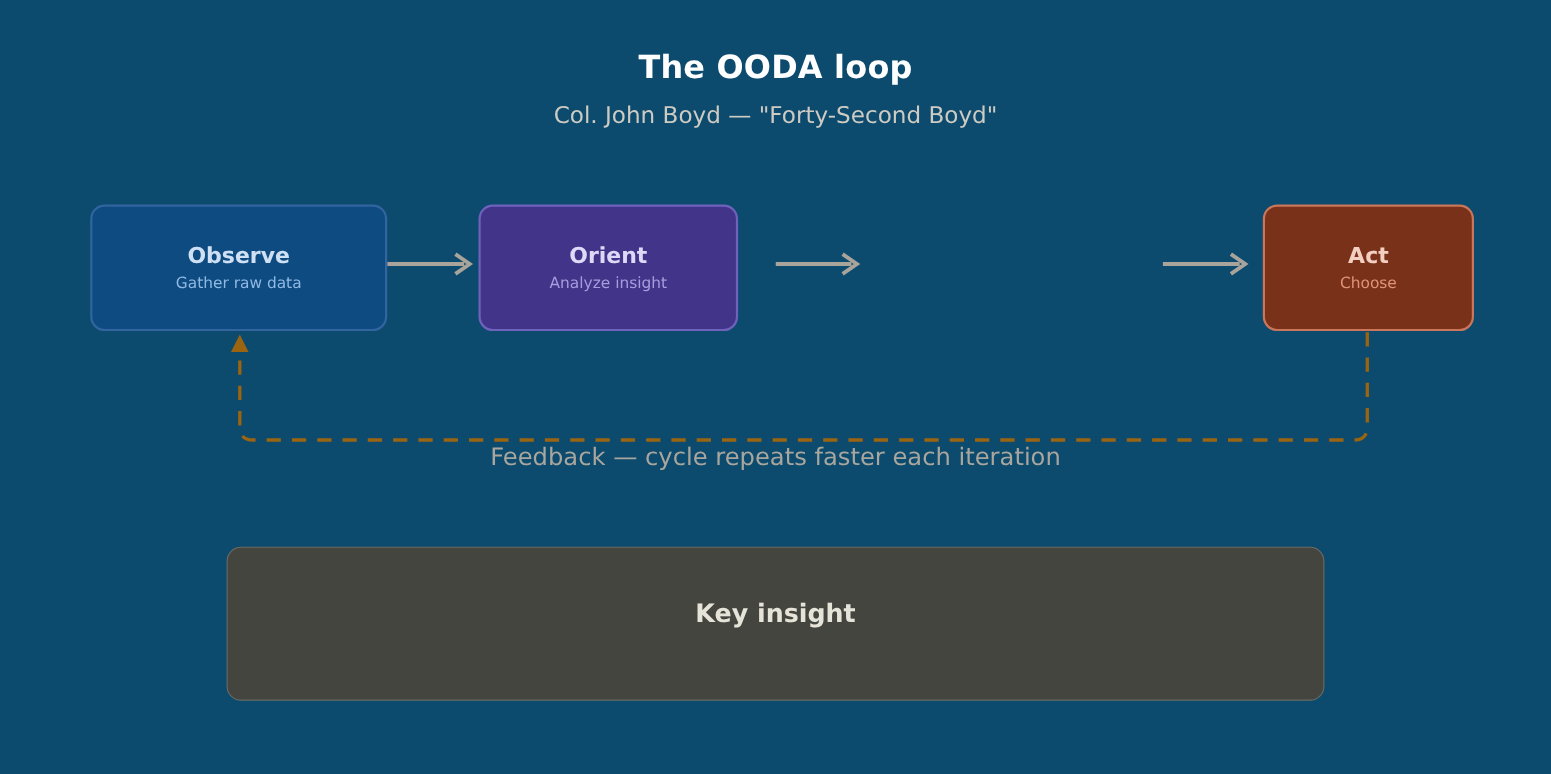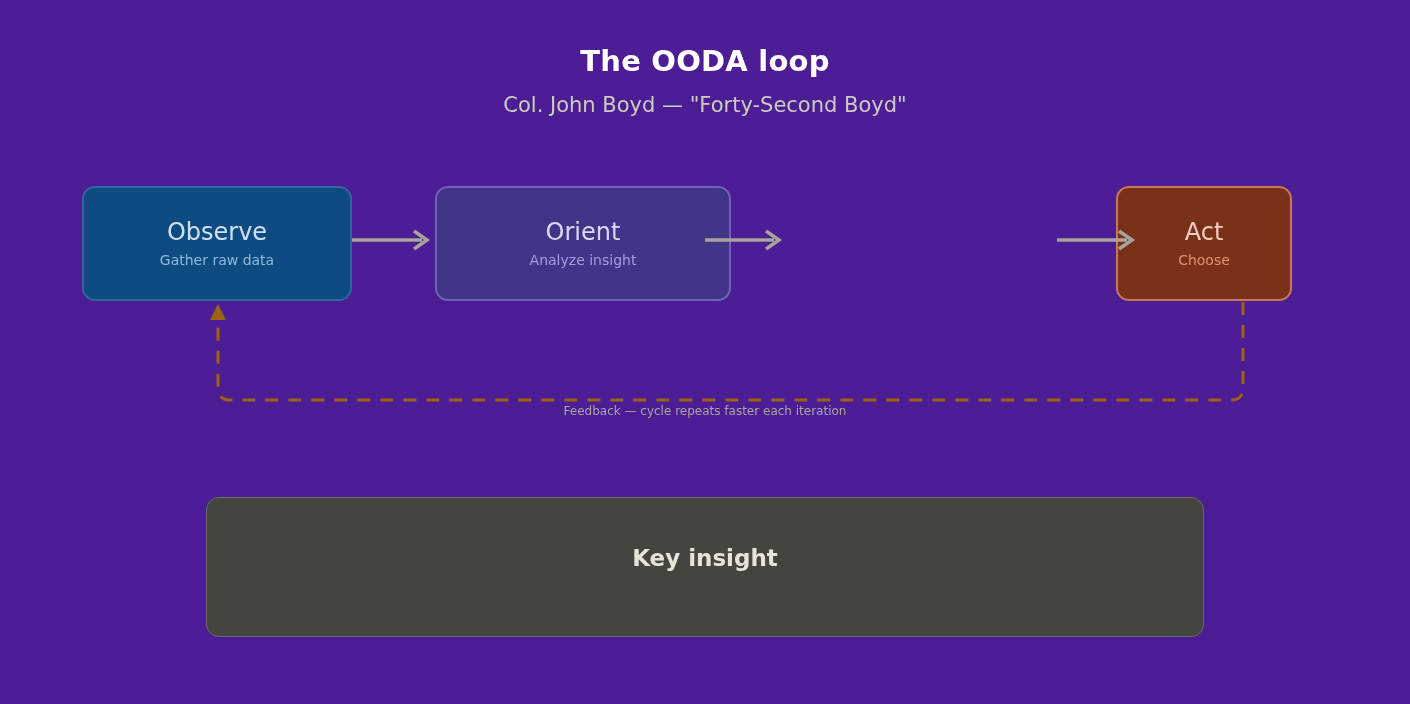--- a/index.html
+++ b/index.html
@@ -12,21 +12,21 @@
     height: 704px;
     overflow: hidden;
     font-family: "DejaVu Sans", sans-serif;
     position: relative;
   }
 
   #stage {
     position: relative;
     width: 1410px;
     height: 704px;
-    background: #4c1d95;
+    background: #0c4a6e;
   }
 
   
   .title {
     position: absolute;
     left: 0;
     top: 44px;
     width: 1410px;
     text-align: center;
     font-size: 29px;
@@ -52,61 +52,61 @@
     height: 115px;
     border-radius: 13px;
     box-sizing: border-box;
     border: 2px solid transparent;
     display: flex;
     flex-direction: column;
     align-items: center;
     justify-content: center;
   }
   .stage-label {
-    font-size: 24px;
-    font-weight: normal;
+    font-size: 20px;
+    font-weight: bold;
     line-height: 1.15;
     margin-bottom: 6px;
   }
   .stage-sub {
     font-size: 14px;
     font-weight: normal;
     line-height: 1.15;
   }
 
   #box-observe {
     left: 82px;
     width: 270px;
     background: #0e4b80;
     border-color: #3264a0;
   }
   #box-observe .stage-label { color: #cfe0f5; }
   #box-observe .stage-sub   { color: #8fb9e3; }
 
   #box-orient {
     left: 435px;
-    width: 296px;
+    width: 236px;
     background: #423489;
     border-color: #6f62bd;
   }
   #box-orient .stage-label { color: #ded9f6; }
   #box-orient .stage-sub   { color: #a79ddd; }
 
   #box-decide {
     left: 787px;
     width: 270px;
     background: #0d5243;
     border-color: #2f8d74;
   }
   #box-decide .stage-label { color: #c4ecdd; }
   #box-decide .stage-sub   { color: #53c094; }
 
   #box-act {
-    left: 1116px;
-    width: 176px;
+    left: 1148px;
+    width: 192px;
     background: #79311a;
     border-color: #c9765a;
   }
   #box-act .stage-label { color: #f3cfc2; }
   #box-act .stage-sub   { color: #e09377; }
 
   
   .connector {
     position: absolute;
     top: 222px;
@@ -123,21 +123,21 @@
     top: 300px;
     width: 1075px;
     height: 110px;
   }
   .feedback-label {
     position: absolute;
     left: 0;
     top: 404px;
     width: 1410px;
     text-align: center;
-    font-size: 12px;
+    font-size: 22px;
     color: #a9a69e;
   }
 
   
   #key-insight {
     position: absolute;
     left: 206px;
     top: 497px;
     width: 998px;
     height: 140px;

